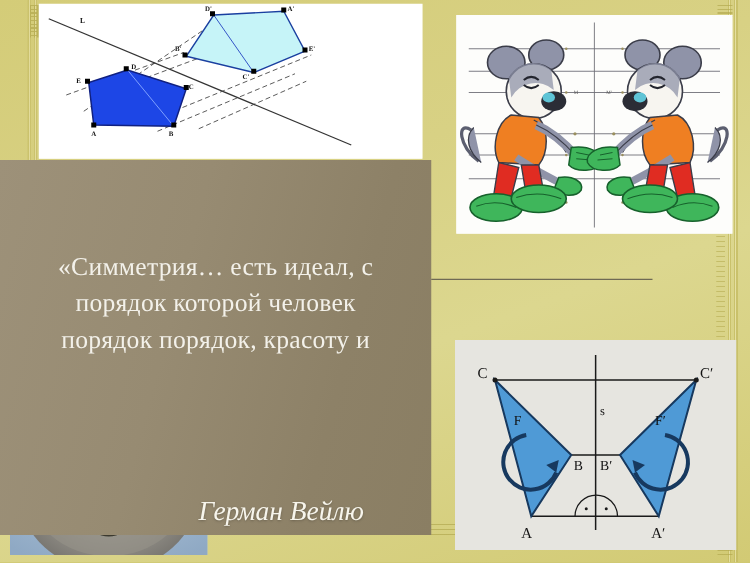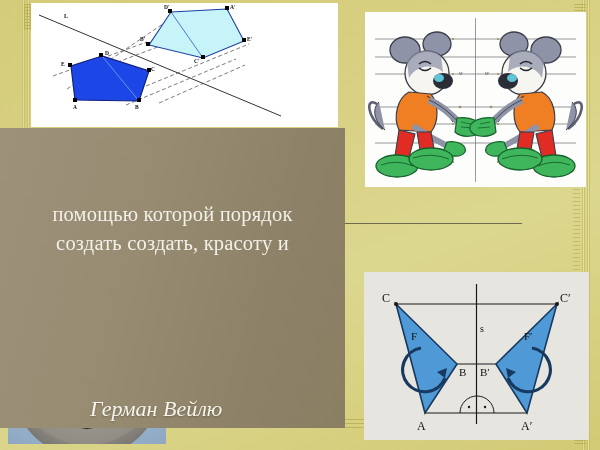--- a/index.html
+++ b/index.html
@@ -50,21 +50,21 @@
   #owl-pic{left:8px;top:307px;width:158px;height:137px;background:#9fb7cf;}
   #owl-svg{display:block;}
 
   
   #quote-panel{position:absolute;left:0;top:128px;width:345px;height:300px;
     background:linear-gradient(105deg,#9d9179 0%,#978b72 40%,#8d8167 75%,#8a7e63 100%);}
   #quote-text{position:absolute;left:0;top:200px;width:345px;
     text-align:center;color:#f3f1ea;font-size:20.5px;line-height:29px;
     letter-spacing:.2px;padding:0 6px;box-sizing:border-box;}
   #quote-author{position:absolute;left:90px;top:396px;width:270px;
-    text-align:left;color:#f7f5ec;font-style:italic;font-size:22px;
+    text-align:center;color:#f7f5ec;font-style:italic;font-size:22px;
     text-shadow:0 1px 2px rgba(0,0,0,.25);}
   #quote-rule{position:absolute;left:345px;top:223px;width:177px;height:0;
     border-top:1px solid #6f6a54;}
 </style>
 </head>
 <body>
 
 <div id="slide">
 
   <div class="edge-strip left-strip"></div>
@@ -308,19 +308,20 @@
         <path d="M20 40 q18 -10 34 -4"></path>
           <path d="M104 36 q18 -6 34 4"></path>
       </g>
     </svg>
   </div>
 
   <div id="quote-panel"></div>
   <div id="quote-rule"></div>
 
   <div id="quote-text">
-    <div>помощью которой порядок</div>
-    <div>создать создать, красоту и</div>
+    <div>«Симметрия… есть идеал, с</div>
+    <div>порядок которой человек</div>
+    <div>порядок порядок, красоту и</div>
   </div>
 
   <div id="quote-author">Герман Вейлю</div>
 
 </div>
 
 </body></html>

